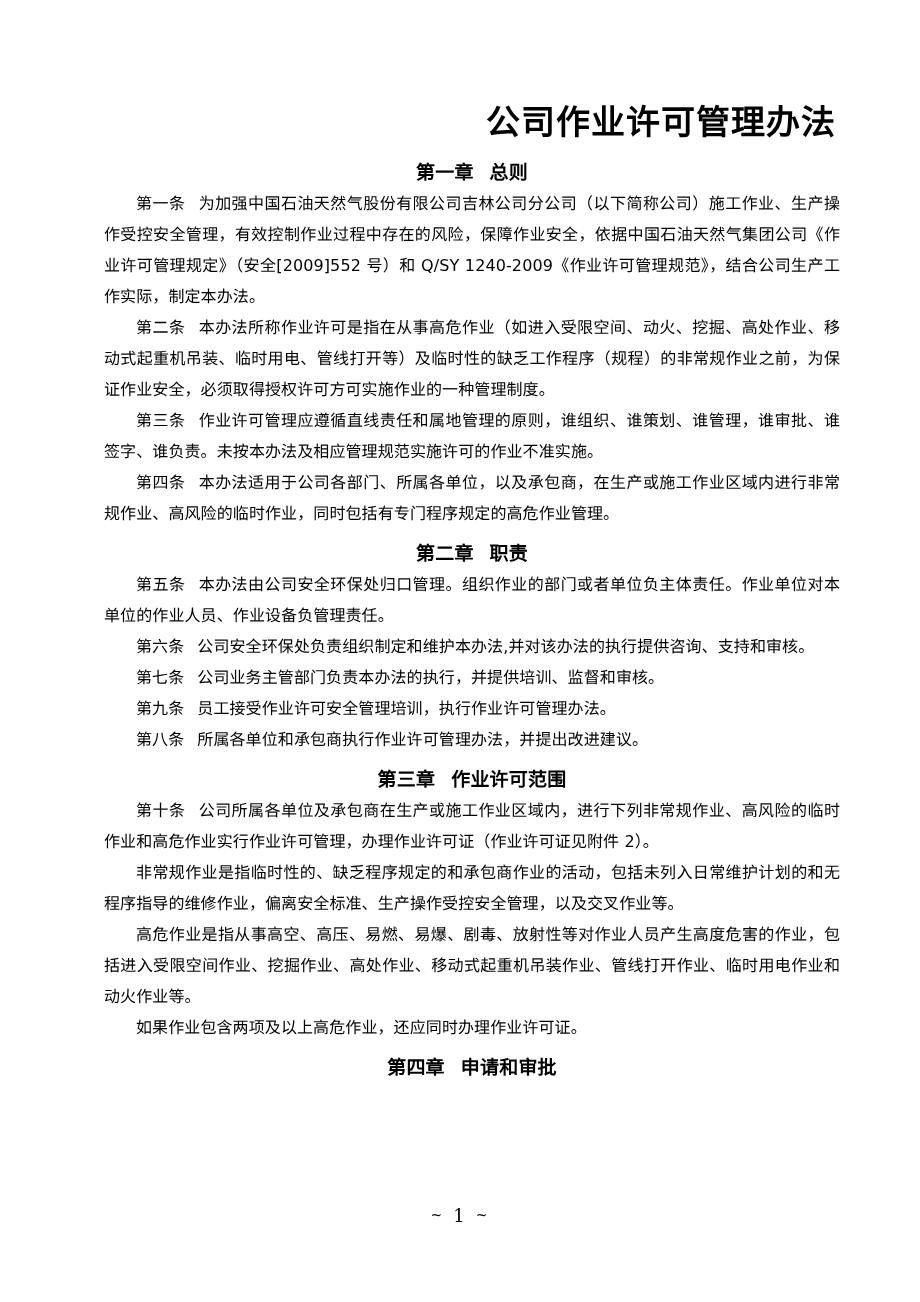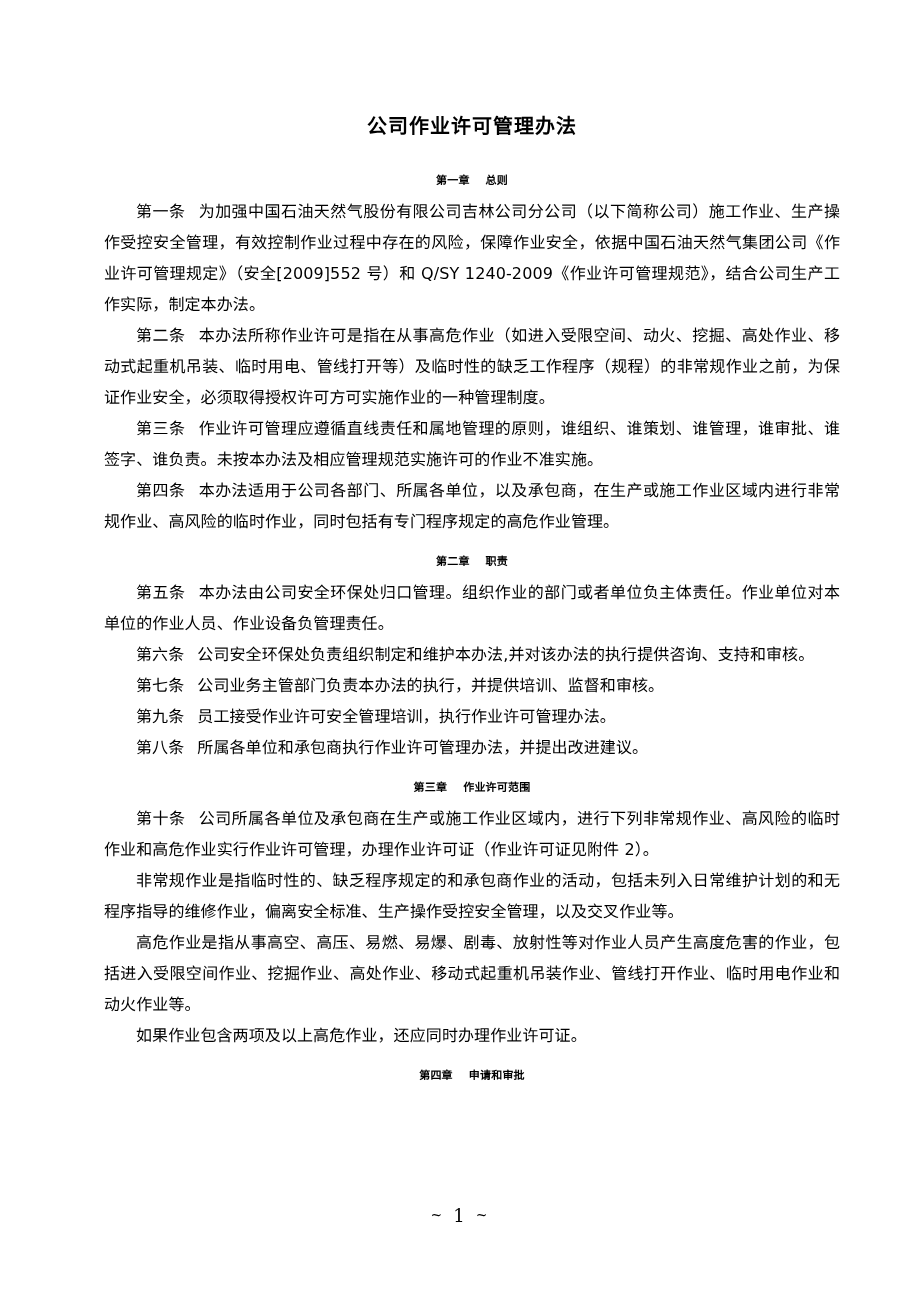--- a/index.html
+++ b/index.html
@@ -22,32 +22,32 @@
     box-sizing: border-box;
     padding: 0;
   }
   .content {
     position: absolute;
     left: 104px;
     top: 0;
     width: 736px;
   }
   .doc-title {
-    text-align: center;
-    font-size: 20px;
+    text-align: right;
+    font-size: 34px;
     font-weight: 700;
     letter-spacing: 1px;
     line-height: 1.3;
-    margin: 17px;
+    margin: 4px;
     padding-top: 96px;
     font-family: "DejaVu Sans", "Liberation Sans", sans-serif;
   }
   .chapter {
     text-align: center;
-    font-size: 11px;
+    font-size: 19px;
     font-weight: 700;
     margin: 0;
     line-height: 31px;
     padding-top: 9px;
     letter-spacing: 0.2px;
   }
   .chapter .gap {
     display: inline-block;
     width: 16px;
   }

